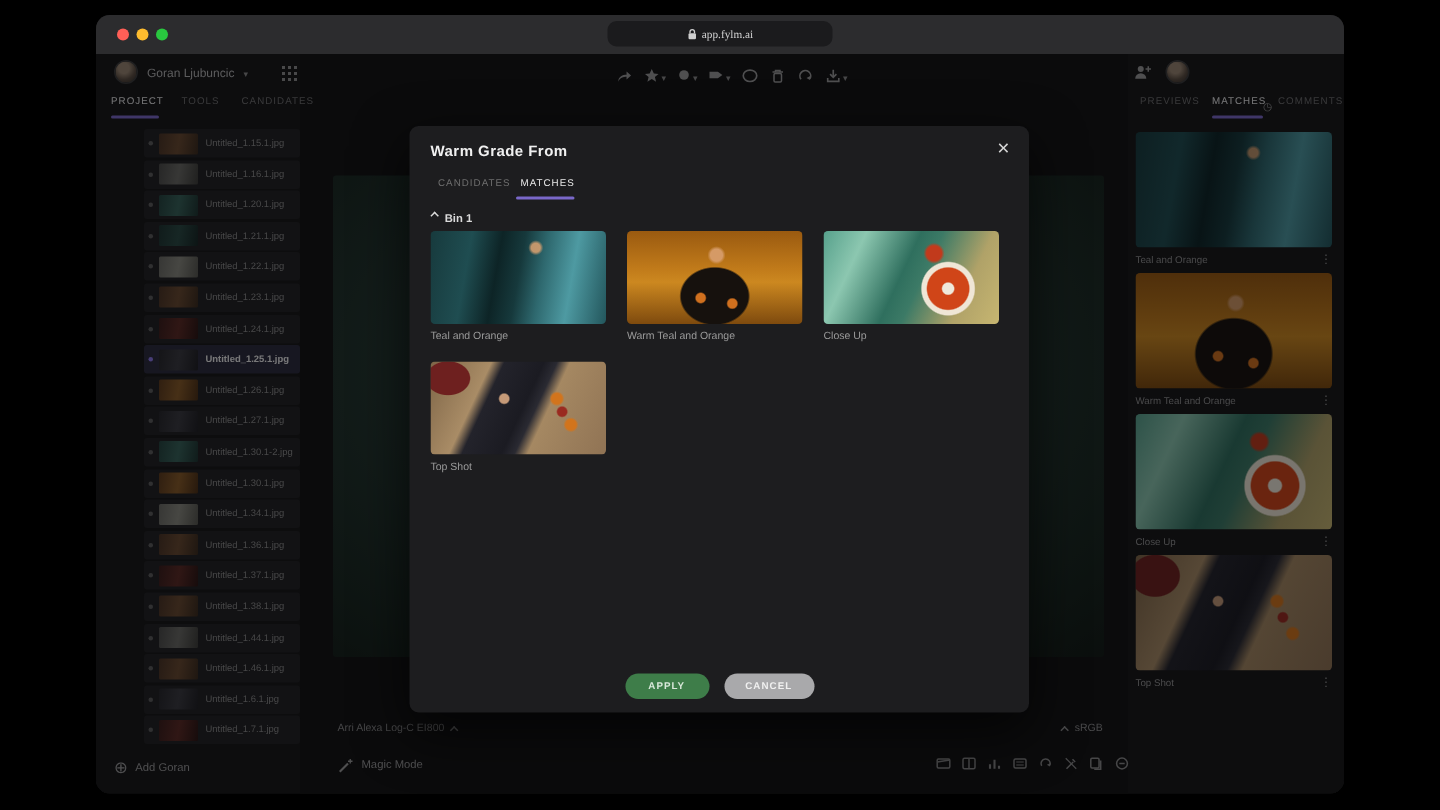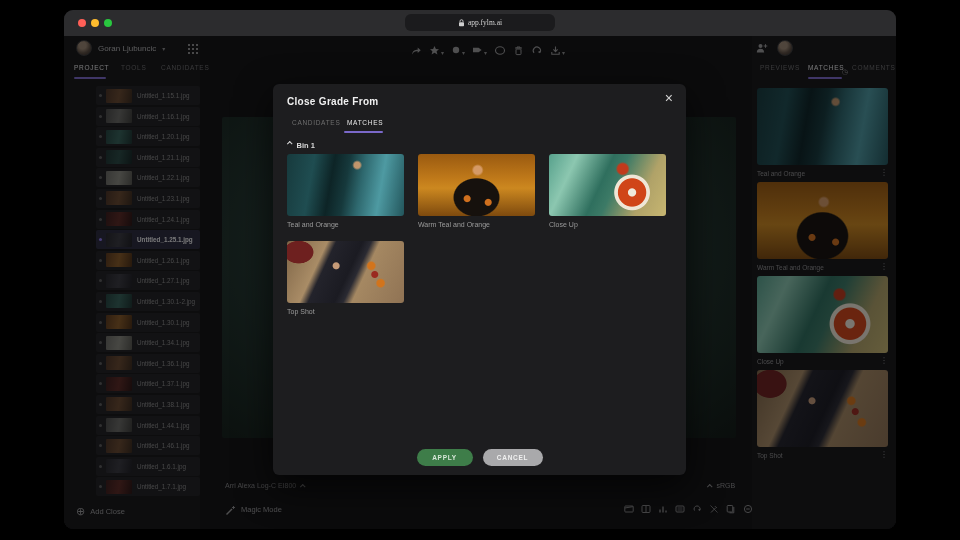--- a/index.html
+++ b/index.html
@@ -396,21 +396,21 @@
     <div id="src-label">
       <span>Arri Alexa Log-C EI800</span>
       <span class="chev up"></span>
     </div>
     <div id="srgb">
       <span class="chev up"></span>
       <span>sRGB</span>
     </div>
     <div id="add-tool">
       <span class="plus-circle"></span>
-      <span>Add Close</span>
+      <span>Add Goran</span>
     </div>
     <div id="magic">
       <span class="icon">
         <svg width="11" height="11" viewBox="0 0 11 11">
             <path d="M1.5 9.5 L7 4" stroke="#9a9a9a" stroke-width="1.4"></path>
             <path d="M8.5 1 v3 M7 2.5 h3" stroke="#9a9a9a" stroke-width="0.9"></path>
           </svg>
       </span>
       <span>Magic Mode</span>
     </div>
@@ -460,21 +460,21 @@
           <svg width="10" height="10" viewBox="0 0 10 10">
             <circle cx="5" cy="5" r="3.6" fill="none" stroke="#8a8a8a"></circle>
             <path d="M3.2 5 h3.6" stroke="#8a8a8a"></path>
           </svg>
         </span>
     </div>
 
     <div id="overlay"></div>
 
     <div id="modal">
-      <span class="m-title">Close Grade From</span>
+      <span class="m-title">Warm Grade From</span>
       <span class="close-x"></span>
       <span class="m-tab" style="left:19px">CANDIDATES</span>
       <span class="m-tab active" style="left:74px">MATCHES</span>
       <span id="m-tab-ul" style="background:#7a68c9"></span>
       <div id="m-bin">
         <span class="chev up"></span>
         <span>Bin 1</span>
       </div>
       <div id="modal-cards">
   <div class="card">

